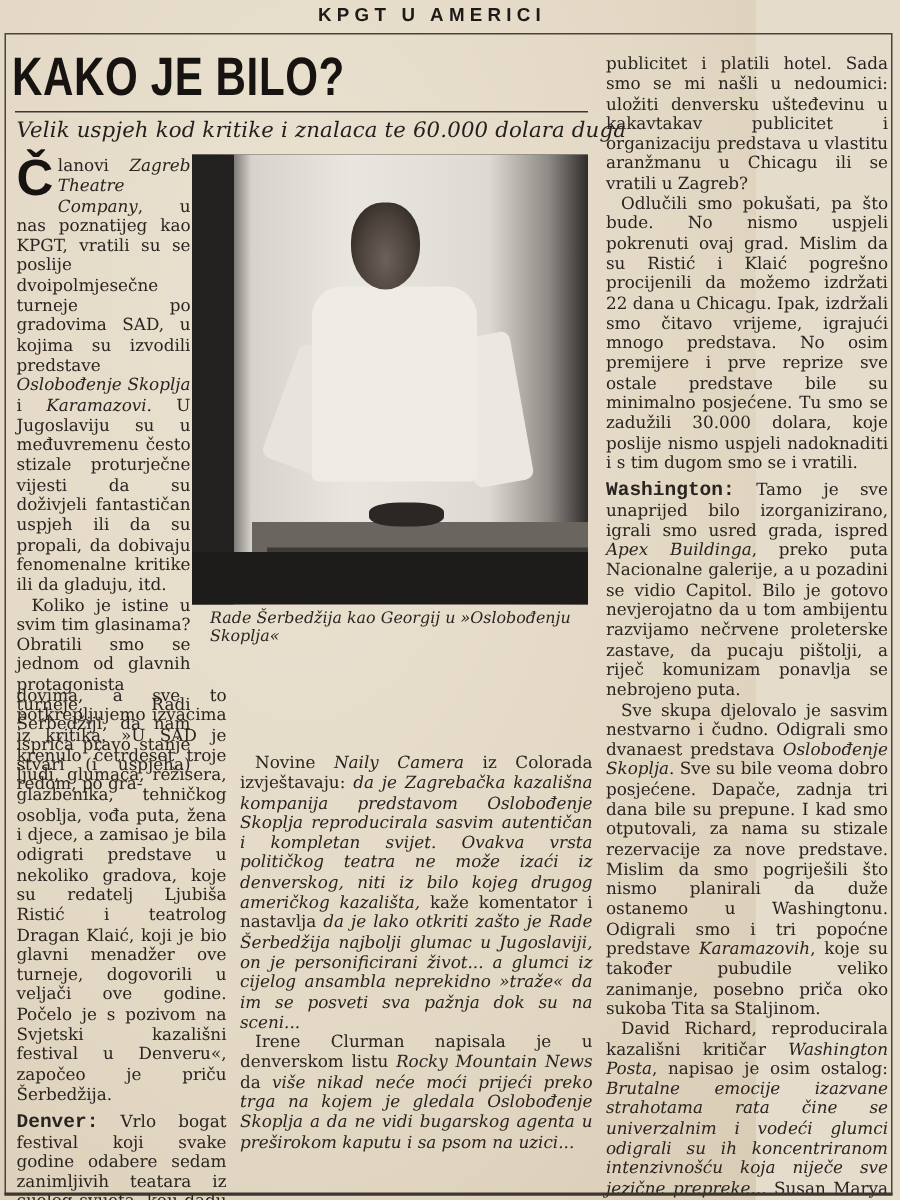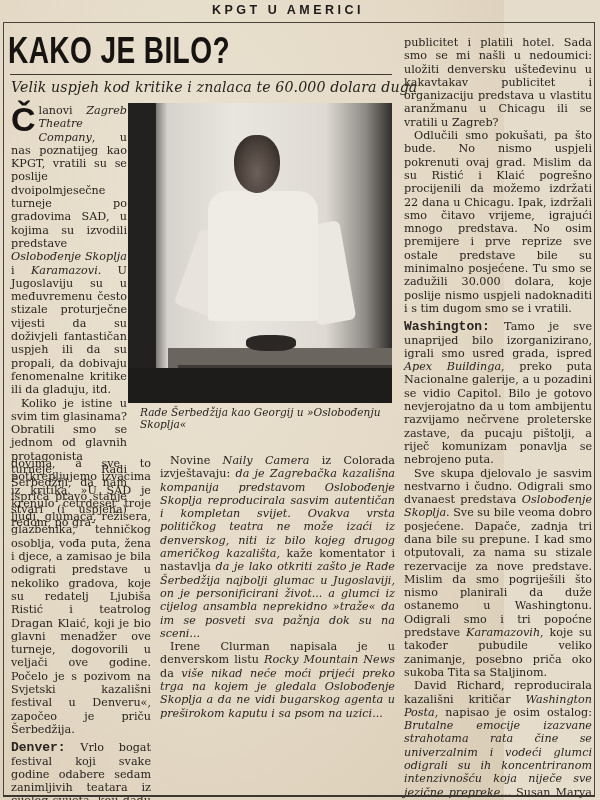--- a/index.html
+++ b/index.html
@@ -114,21 +114,21 @@
   </div>
   <div class="caption">Rade Šerbedžija kao Georgij u »Oslobođenju Skoplja«</div>
 
   <div class="col col1b" style="width:140px;">
     <p class="noindent">dovima, a sve to potkrepljujemo izvacima iz kritika. »U SAD je krenulo četrdeset troje ljudi, glumaca, režisera, glazbenika, tehničkog osoblja, vođa puta, žena i djece, a zamisao je bila odigrati predstave u nekoliko gradova, koje su redatelj Ljubiša Ristić i teatrolog Dragan Klaić, koji je bio glavni menadžer ove turneje, dogovorili u veljači ove godine. Počelo je s pozivom na Svjetski kazališni festival u Denveru«, započeo je priču Šerbedžija.</p>
     <div class="gap"></div>
     <p class="noindent"><span class="city">Denver:</span><span> Vrlo bogat festival koji svake godine odabere sedam zanimljivih teatara iz cijelog svijeta, koji dadu sedam do deset izvedaba svojih predstava. Ove godine pozvani su bili Nacionalni teatar iz Londona te kazališta iz DR Njemačke, Grčke, Izraela, Italije, Australije i Jugoslavije.</span></p>
 
   </div>
 
-  <div class="col col2" style="left:160px; width:235px;">
+  <div class="col col2" style="left:160px; width:235px;margin-top:48px;">
     <p><span>Novine </span><i>Naily Camera</i><span> iz Colorada izvještavaju: </span><i>da je Zagrebačka kazališna kompanija predstavom Oslobođenje Skoplja reproducirala sasvim autentičan i kompletan svijet. Ovakva vrsta političkog teatra ne može izaći iz denverskog, niti iz bilo kojeg drugog američkog kazališta,</i><span> kaže komentator i nastavlja </span><i>da je lako otkriti zašto je Rade Šerbedžija najbolji glumac u Jugoslaviji, on je personificirani život... a glumci iz cijelog ansambla neprekidno »traže« da im se posveti sva pažnja dok su na sceni...</i></p>
     <p><span>Irene Clurman napisala je u denverskom listu </span><i>Rocky Mountain News</i><span> da </span><i>više nikad neće moći prijeći preko trga na kojem je gledala Oslobođenje Skoplja a da ne vidi bugarskog agenta u preširokom kaputu i sa psom na uzici...</i></p>
   </div>
 
   <div class="col col3">
     <p class="noindent">publicitet i platili hotel. Sada smo se mi našli u nedoumici: uložiti denversku ušteđevinu u kakavtakav publicitet i organizaciju predstava u vlastitu aranžmanu u Chicagu ili se vratili u Zagreb?</p>
     <p>Odlučili smo pokušati, pa što bude. No nismo uspjeli pokrenuti ovaj grad. Mislim da su Ristić i Klaić pogrešno procijenili da možemo izdržati 22 dana u Chicagu. Ipak, izdržali smo čitavo vrijeme, igrajući mnogo predstava. No osim premijere i prve reprize sve ostale predstave bile su minimalno posjećene. Tu smo se zadužili 30.000 dolara, koje poslije nismo uspjeli nadoknaditi i s tim dugom smo se i vratili.</p>
     <div class="gap"></div>
     <p class="noindent"><span class="city">Washington:</span><span> Tamo je sve unaprijed bilo izorganizirano, igrali smo usred grada, ispred </span><i>Apex Buildinga</i><span>, preko puta Nacionalne galerije, a u pozadini se vidio Capitol. Bilo je gotovo nevjerojatno da u tom ambijentu razvijamo nečrvene proleterske zastave, da pucaju pištolji, a riječ komunizam ponavlja se nebrojeno puta.</span></p>
     <p><span>Sve skupa djelovalo je sasvim nestvarno i čudno. Odigrali smo dvanaest predstava </span><i>Oslobođenje Skoplja</i><span>. Sve su bile veoma dobro posjećene. Dapače, zadnja tri dana bile su prepune. I kad smo otputovali, za nama su stizale rezervacije za nove predstave. Mislim da smo pogriješili što nismo planirali da duže ostanemo u Washingtonu. Odigrali smo i tri popoćne predstave </span><i>Karamazovih</i><span>, koje su također pubudile veliko zanimanje, posebno priča oko sukoba Tita sa Staljinom.</span></p>

